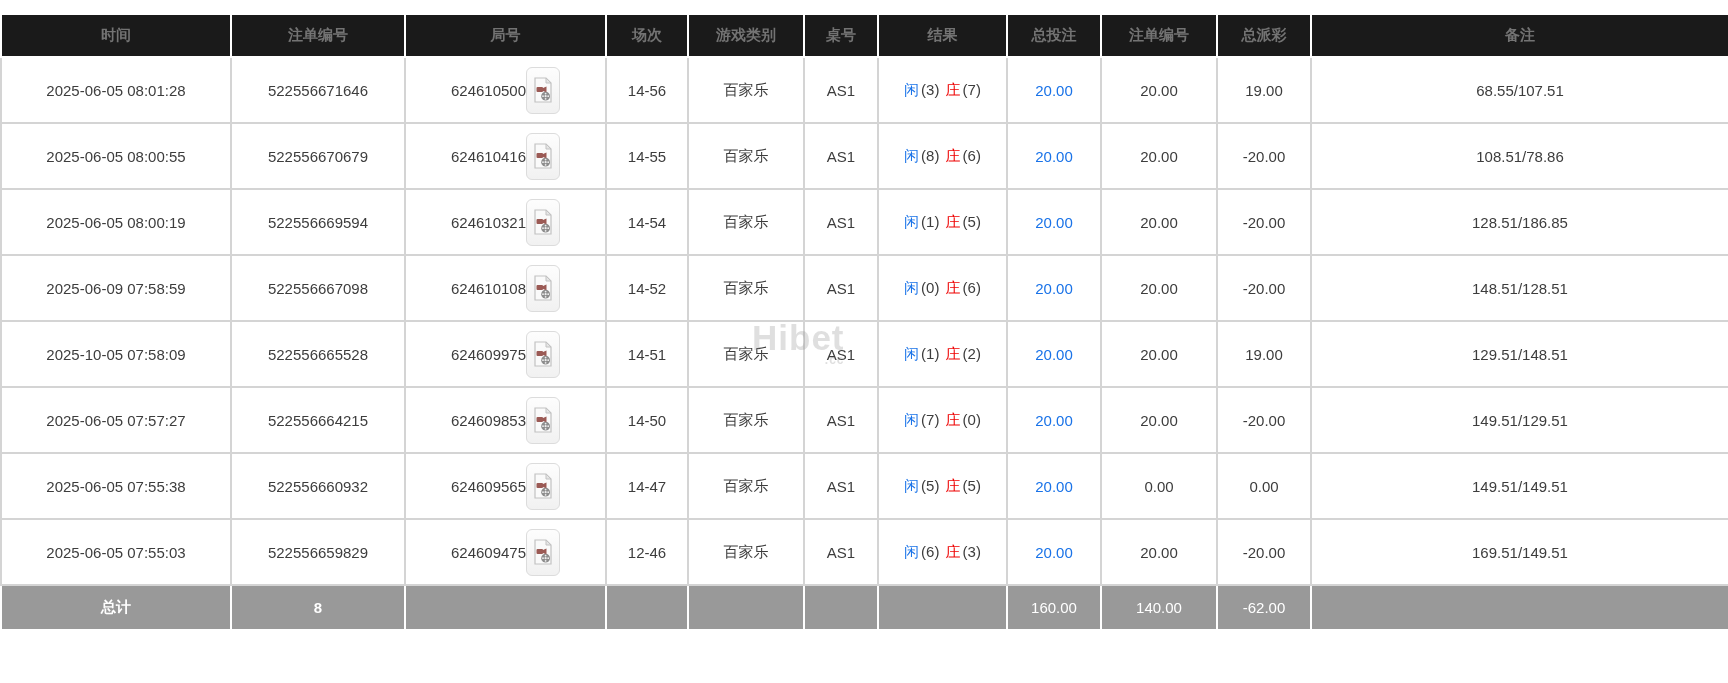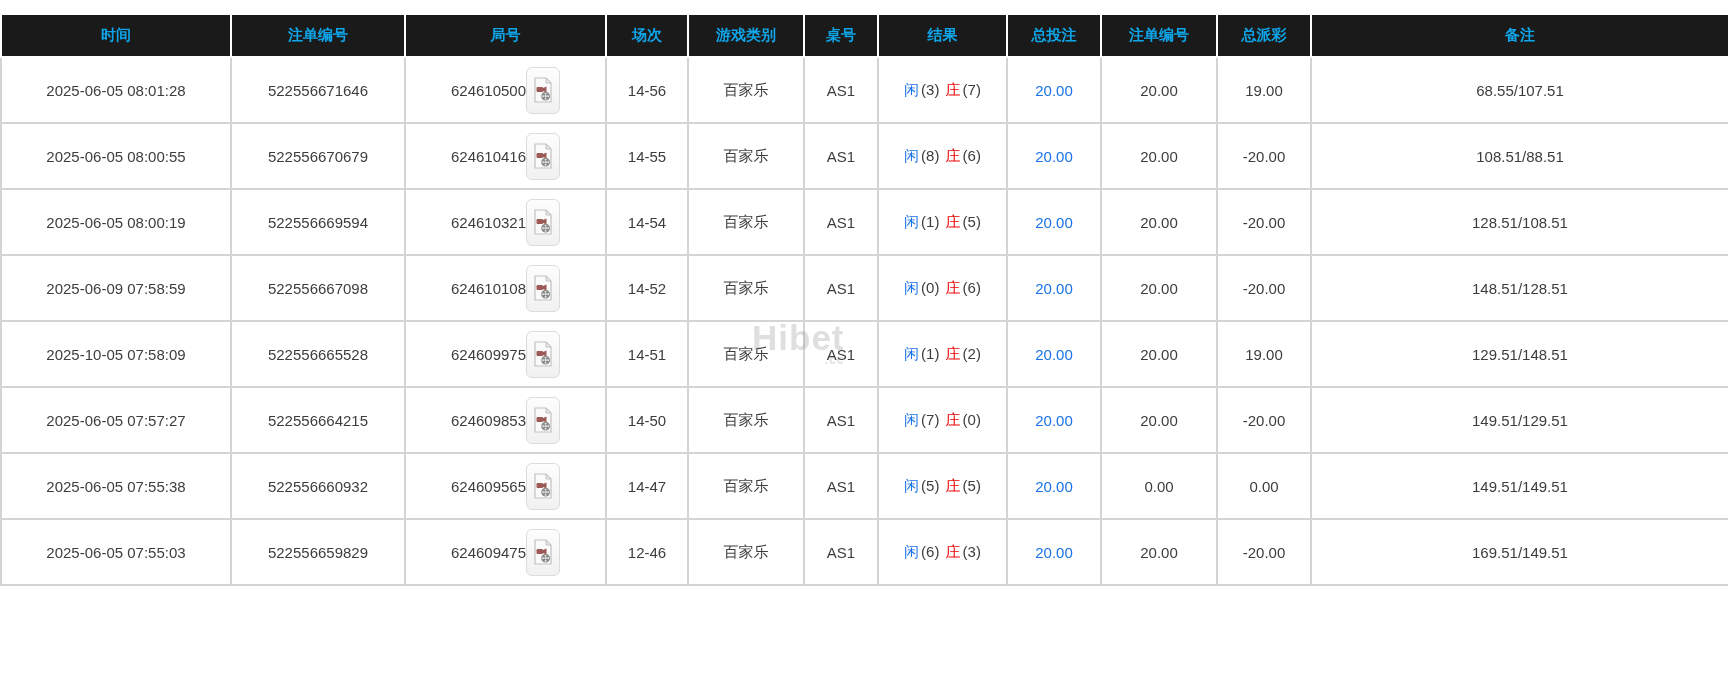--- a/index.html
+++ b/index.html
@@ -15,21 +15,21 @@
     overflow: hidden;
   }
   table.records {
     border-collapse: collapse;
     table-layout: fixed;
     width: 1728px;
     margin-top: 13px;
   }
   table.records thead th {
     background: #1a1a1a;
-    color: #0ea5e9;
+    color: #737373;
     font-weight: bold;
     font-size: 15px;
     height: 43px;
     border: 2px solid #ffffff;
     text-align: center;
     vertical-align: middle;
   }
   table.records tbody td {
     background: #ffffff;
     height: 66px;
@@ -192,21 +192,21 @@
     <td>AS1</td>
     <td class="result-cell">
       <span class="blue">闲</span><span>(8)</span>
       <span class="red">庄</span><span>(6)</span>
     </td>
     <td>
       <span class="bet-link">20.00</span>
     </td>
     <td>20.00</td>
     <td class="neg">-20.00</td>
-    <td>108.51/88.51</td>
+    <td>108.51/78.86</td>
   </tr>
 
   <tr>
     <td>2025-06-05 08:00:19</td>
     <td>522556669594</td>
     <td>
       <span class="round-wrap">
         <span>624610321</span>
         <span class="video-btn">
           <svg width="20" height="26" viewBox="0 0 20 26" aria-hidden="true">
@@ -229,21 +229,21 @@
     <td>AS1</td>
     <td class="result-cell">
       <span class="blue">闲</span><span>(1)</span>
       <span class="red">庄</span><span>(5)</span>
     </td>
     <td>
       <span class="bet-link">20.00</span>
     </td>
     <td>20.00</td>
     <td class="neg">-20.00</td>
-    <td>128.51/108.51</td>
+    <td>128.51/186.85</td>
   </tr>
 
   <tr>
     <td>2025-06-09 07:58:59</td>
     <td>522556667098</td>
     <td>
       <span class="round-wrap">
         <span>624610108</span>
         <span class="video-btn">
           <svg width="20" height="26" viewBox="0 0 20 26" aria-hidden="true">
@@ -419,20 +419,33 @@
     <td>
       <span class="bet-link">20.00</span>
     </td>
     <td>20.00</td>
     <td class="neg">-20.00</td>
     <td>169.51/149.51</td>
   </tr>
 </tbody>
     <tfoot>
 
+  <tr>
+    <td class="ft-label">总计</td>
+    <td class="ft-label">8</td>
+    <td></td>
+    <td></td>
+    <td></td>
+    <td></td>
+    <td></td>
+    <td>160.00</td>
+    <td>140.00</td>
+    <td class="neg">-62.00</td>
+    <td></td>
+  </tr>
 </tfoot>
   </table>
 
   <div class="watermark">
     <span>Hibet</span>
       <span class="wm-suffix">.cc</span>
   </div>
 
 </div>
 

